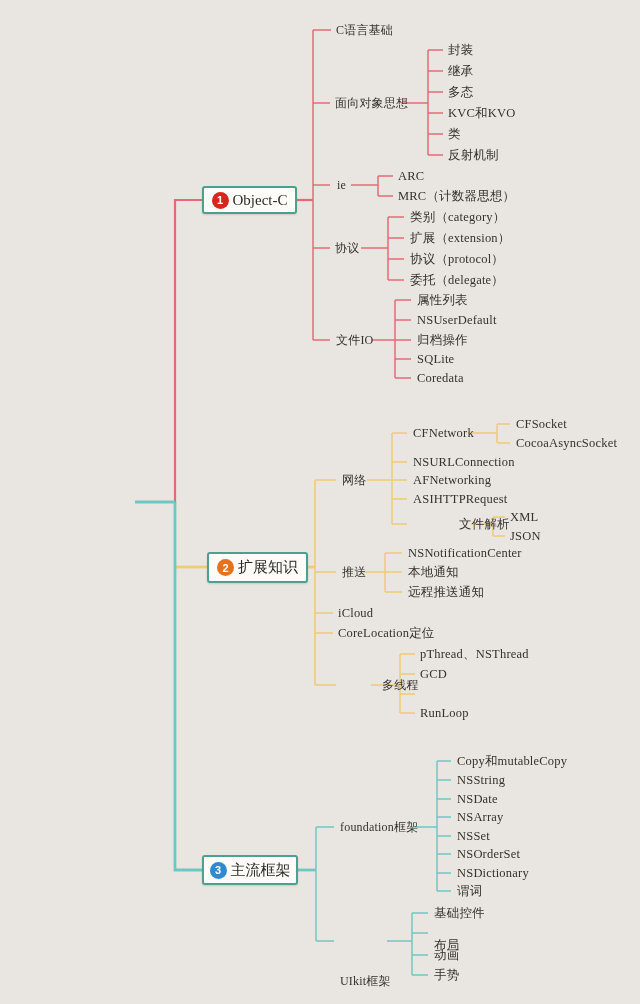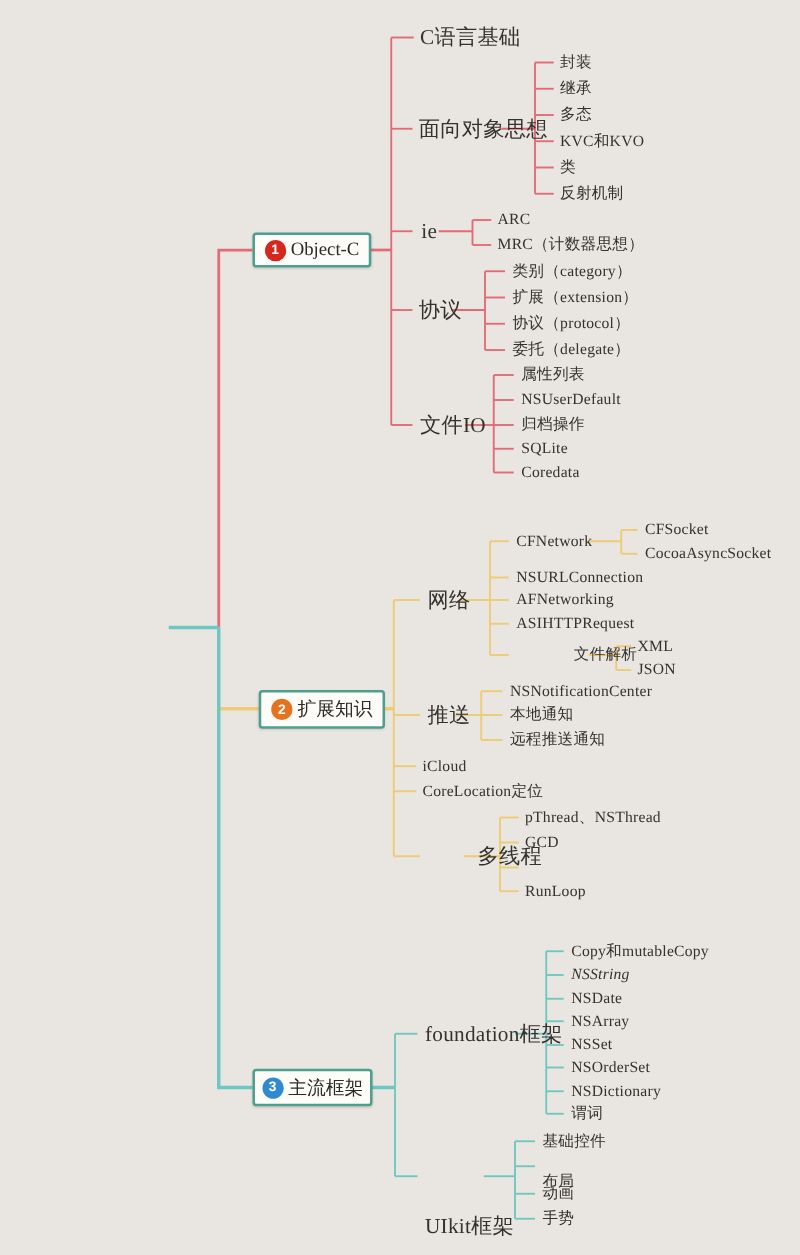--- a/index.html
+++ b/index.html
@@ -12,21 +12,21 @@
   .lr{stroke:#e26b76;fill:none;}
   .ly{stroke:#eecb74;fill:none;}
   .lt{stroke:#6fc7c3;fill:none;}
   .w-thick{stroke-width:2.8px;}
   .w-mid{stroke-width:2.2px;}
   .w-thin{stroke-width:1.5px;}
   .lbl{
     position:absolute; transform:translateY(-50%);
     font-size:12.5px; color:#35312c; white-space:nowrap; letter-spacing:.2px;
   }
-  .lbl2{font-size:17px;}
+  .lbl2{font-size:12px;}
   .node{
     position:absolute; box-sizing:border-box;
     display:flex; align-items:center; justify-content:center; gap:4px;
     background:#fdfcf8; border:2px solid #4da08f; border-radius:3px;
     box-shadow:0 1px 2px rgba(0,0,0,.12);
   }
   .node-label{font-size:15px; color:#2d2a26;}
   .badge{
     width:17px; height:17px; border-radius:50%; flex:0 0 17px;
     display:flex; align-items:center; justify-content:center;
@@ -196,21 +196,21 @@
   <span class="lbl" style="left:408px; top:592px;">远程推送通知</span>
   <span class="lbl" style="left:338px; top:613px;">iCloud</span>
   <span class="lbl" style="left:338px; top:633px;">CoreLocation定位</span>
   <span class="lbl lbl2" style="left:342px; top:685px;margin-left:40px;">多线程</span>
   <span class="lbl" style="left:420px; top:654px;">pThread、NSThread</span>
   <span class="lbl" style="left:420px; top:674px;">GCD</span>
   <span class="lbl" style="left:420px; top:713px;">RunLoop</span>
 
   <span class="lbl lbl2" style="left:340px; top:827px;">foundation框架</span>
   <span class="lbl" style="left:457px; top:761px;">Copy和mutableCopy</span>
-  <span class="lbl" style="left:457px; top:780px;font-style:italic;">NSString</span>
+  <span class="lbl" style="left:457px; top:780px;">NSString</span>
   <span class="lbl" style="left:457px; top:799px;">NSDate</span>
   <span class="lbl" style="left:457px; top:817px;">NSArray</span>
   <span class="lbl" style="left:457px; top:836px;">NSSet</span>
   <span class="lbl" style="left:457px; top:854px;">NSOrderSet</span>
   <span class="lbl" style="left:457px; top:873px;">NSDictionary</span>
   <span class="lbl" style="left:457px; top:891px;">谓词</span>
   <span class="lbl lbl2" style="left:340px; top:941px;margin-top:40px;">UIkit框架</span>
   <span class="lbl" style="left:434px; top:913px;">基础控件</span>
   <span class="lbl" style="left:434px; top:933px;margin-top:12px;">布局</span>
   <span class="lbl" style="left:434px; top:955px;">动画</span>

